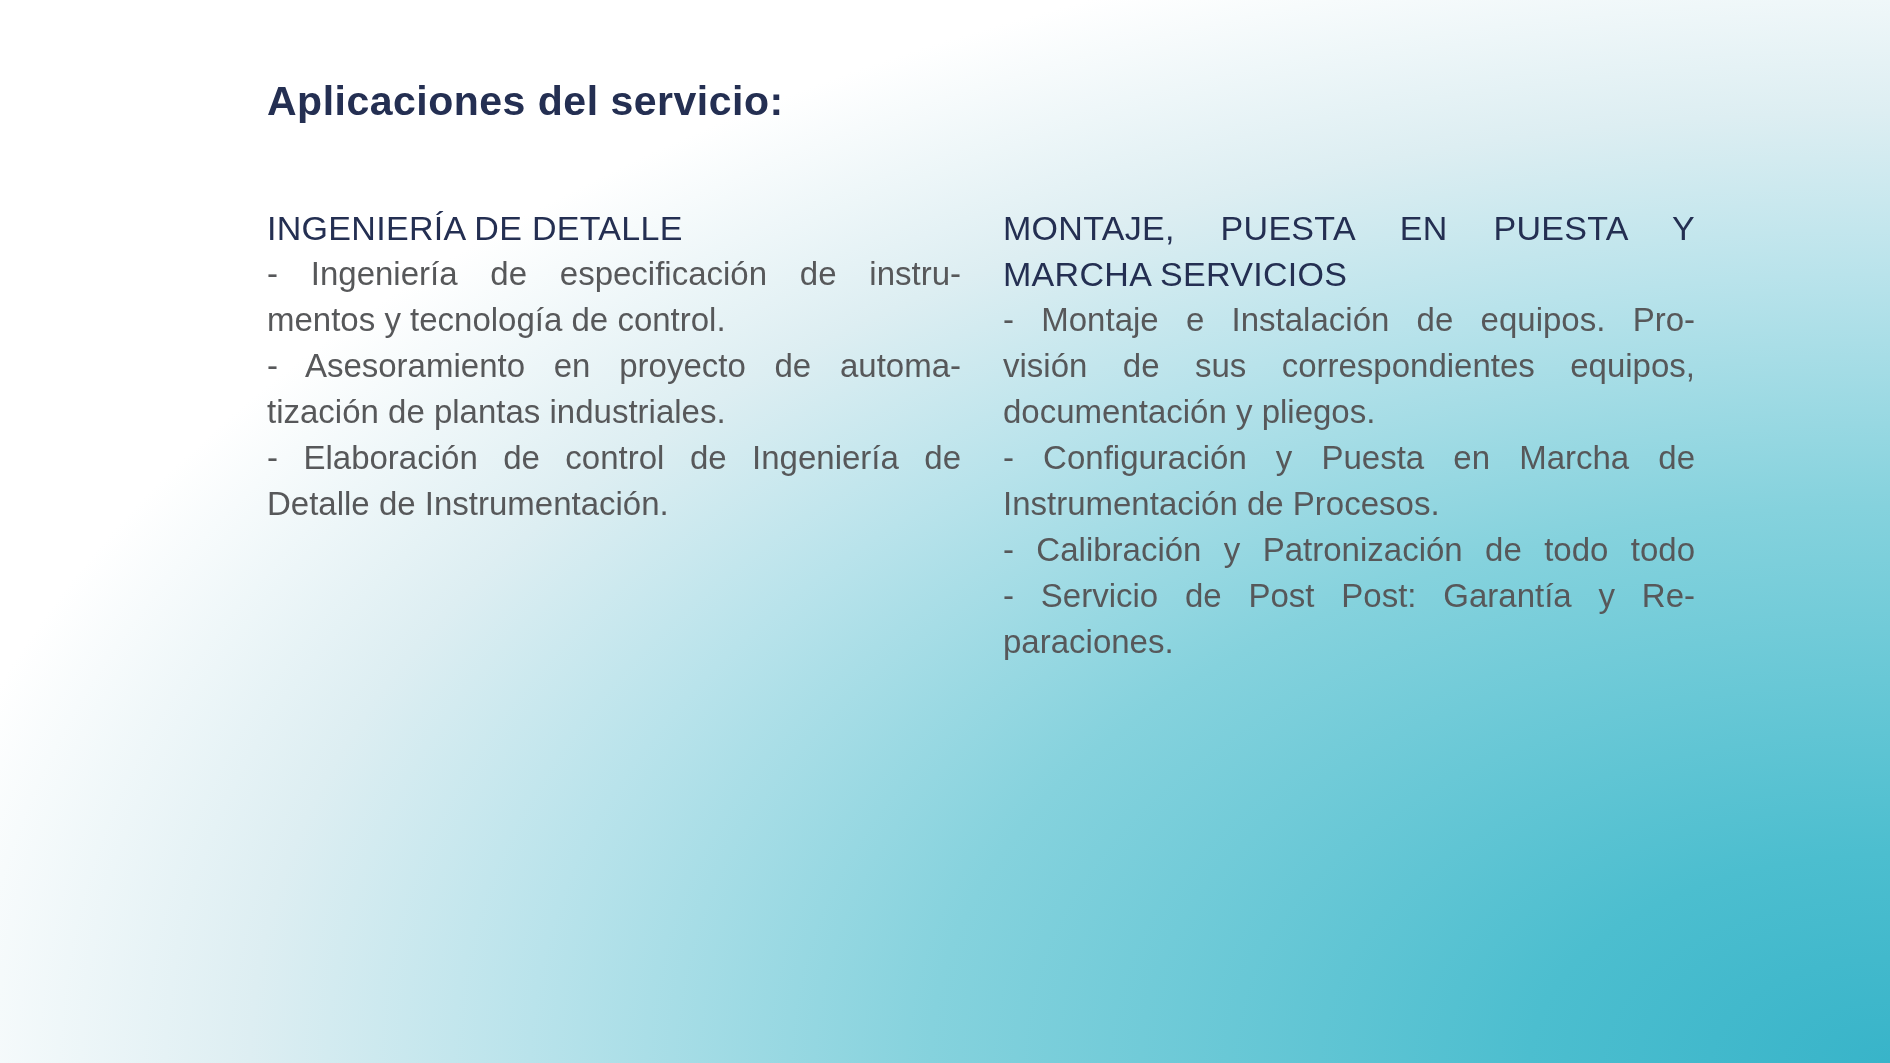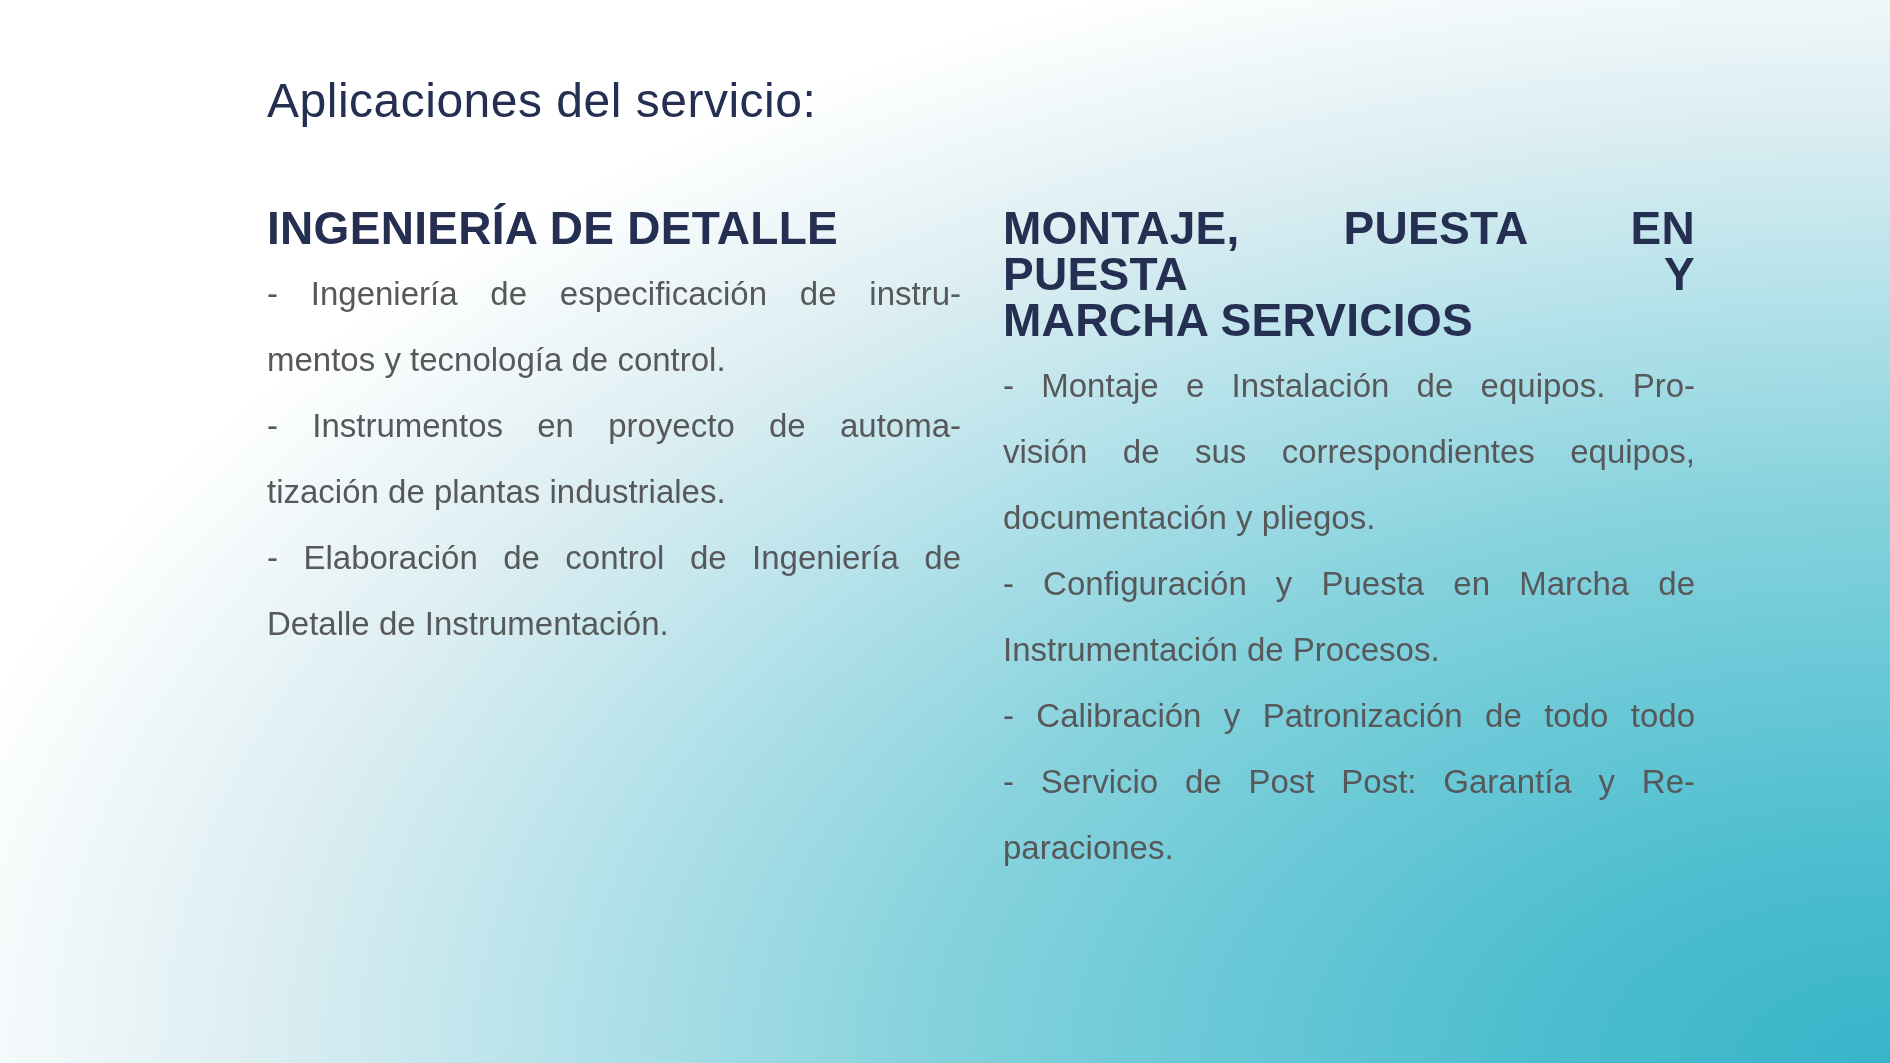--- a/index.html
+++ b/index.html
@@ -20,76 +20,75 @@
       #85d2dd 48%,
       #b9e3eb 68%,
       #ddeef2 82%,
       #ffffff 100%
     );
   }
   .page-title {
     position: absolute;
     left: 267px;
     top: 76px;
-    font-size: 48px;
+    font-size: 41px;
     line-height: 50px;
-    font-weight: 400;
+    font-weight: 700;
     letter-spacing: 0.5px;
     color: #242f52;
   }
   .column {
     position: absolute;
     top: 205px;
   }
   .column-left {
     left: 267px;
     width: 694px;
   }
   .column-right {
     left: 1003px;
     width: 692px;
   }
   .col-heading-line {
-    font-size: 46px;
+    font-size: 34px;
     line-height: 46px;
-    font-weight: 700;
+    font-weight: 400;
     letter-spacing: 0.3px;
     color: #242f52;
     white-space: nowrap;
   }
   .col-heading-line.justify {
     white-space: normal;
   }
   .body-line {
     font-size: 33px;
     line-height: 46px;
     font-weight: 400;
     color: #57585a;
     white-space: nowrap;
-    margin-top: 20px;
   }
   .justify {
     text-align: justify;
     text-align-last: justify;
     white-space: normal;
     word-spacing: 1px;
   }
 </style>
 </head>
 <body>
 
 <div class="page">
 
   <div class="page-title">Aplicaciones del servicio:</div>
 
   <div class="column column-left">
     <div class="col-heading-line">INGENIERÍA DE DETALLE</div>
     <div class="body-line justify">- Ingeniería de especificación de instru-</div>
     <div class="body-line">mentos y tecnología de control.</div>
-    <div class="body-line justify">- Instrumentos en proyecto de automa-</div>
+    <div class="body-line justify">- Asesoramiento en proyecto de automa-</div>
     <div class="body-line">tización de plantas industriales.</div>
     <div class="body-line justify">- Elaboración de control de Ingeniería de</div>
     <div class="body-line">Detalle de Instrumentación.</div>
   </div>
 
   <div class="column column-right">
     <div class="col-heading-line justify">MONTAJE, PUESTA EN PUESTA Y</div>
     <div class="col-heading-line">MARCHA SERVICIOS</div>
     <div class="body-line justify">- Montaje e Instalación de equipos. Pro-</div>
     <div class="body-line justify">visión de sus correspondientes equipos,</div>

